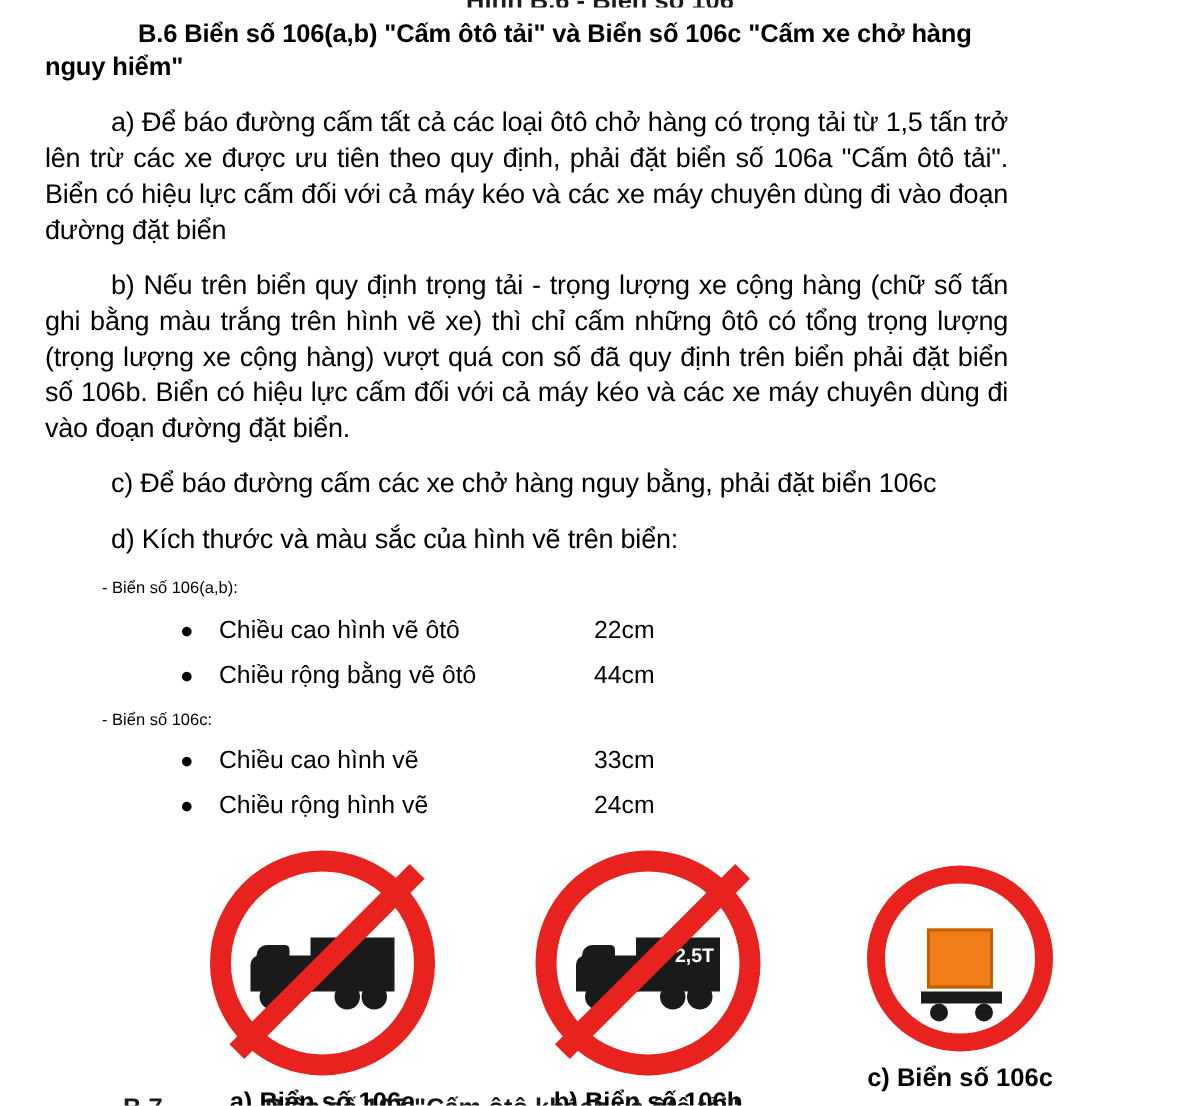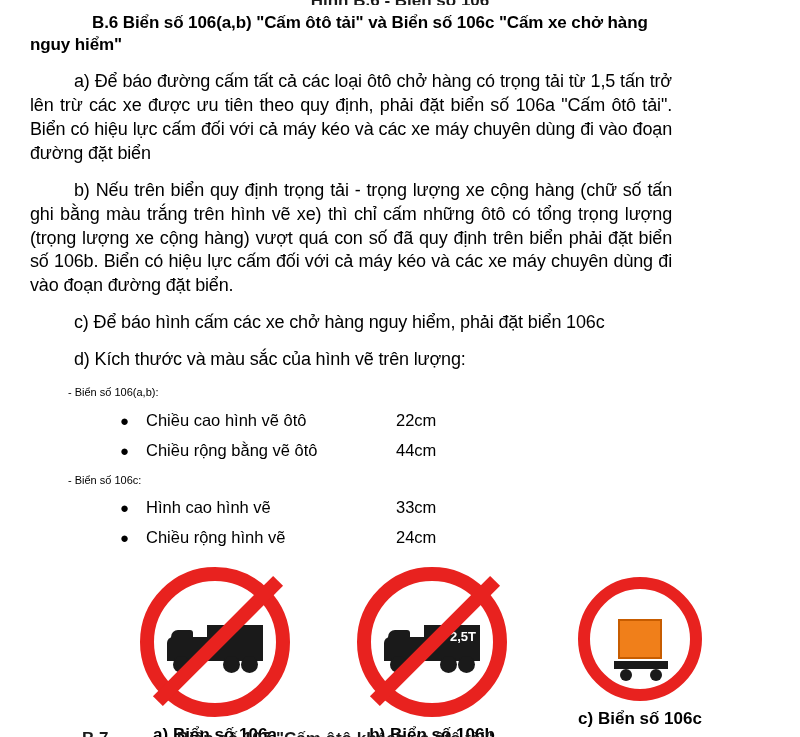--- a/index.html
+++ b/index.html
@@ -240,42 +240,42 @@
 <body>
 
 <div class="page">
 
   <div class="clipped-top">Hình B.6 - Biển số 106</div>
 
   <h2 class="heading">B.6   Biển số 106(a,b) "Cấm ôtô tải" và Biển số 106c "Cấm xe chở hàng nguy hiểm"</h2>
 
   <p class="body-text">a) Để báo đường cấm tất cả các loại ôtô chở hàng có trọng tải từ 1,5 tấn trở lên trừ các xe được ưu tiên theo quy định, phải đặt biển số 106a "Cấm ôtô tải". Biển có hiệu lực cấm đối với cả máy kéo và các xe máy chuyên dùng đi vào đoạn đường đặt biển</p>
   <p class="body-text">b) Nếu trên biển quy định trọng tải - trọng lượng xe cộng hàng (chữ số tấn ghi bằng màu trắng trên hình vẽ xe) thì chỉ cấm những ôtô có tổng trọng lượng (trọng lượng xe cộng hàng) vượt quá con số đã quy định trên biển phải đặt biển số 106b. Biển có hiệu lực cấm đối với cả máy kéo và các xe máy chuyên dùng đi vào đoạn đường đặt biển.</p>
-  <p class="body-text">c) Để báo hình cấm các xe chở hàng nguy hiểm, phải đặt biển 106c</p>
-  <p class="body-text">d) Kích thước và màu sắc của hình vẽ trên lượng:</p>
+  <p class="body-text">c) Để báo đường cấm các xe chở hàng nguy bằng, phải đặt biển 106c</p>
+  <p class="body-text">d) Kích thước và màu sắc của hình vẽ trên biển:</p>
 
   <p class="sub-line">- Biển số 106(a,b):</p>
   <ul class="spec-list">
     <li>
       <span class="bullet">●</span>
       <span class="spec-label">Chiều cao hình vẽ ôtô</span>
       <span class="spec-value">22cm</span>
     </li>
     <li>
       <span class="bullet">●</span>
       <span class="spec-label">Chiều rộng bằng vẽ ôtô</span>
       <span class="spec-value">44cm</span>
     </li>
   </ul>
 
   <p class="sub-line">- Biển số 106c:</p>
   <ul class="spec-list">
     <li>
       <span class="bullet">●</span>
-      <span class="spec-label">Hình cao hình vẽ</span>
+      <span class="spec-label">Chiều cao hình vẽ</span>
       <span class="spec-value">33cm</span>
     </li>
     <li>
       <span class="bullet">●</span>
       <span class="spec-label">Chiều rộng hình vẽ</span>
       <span class="spec-value">24cm</span>
     </li>
   </ul>
 
   <div class="signs-row">

